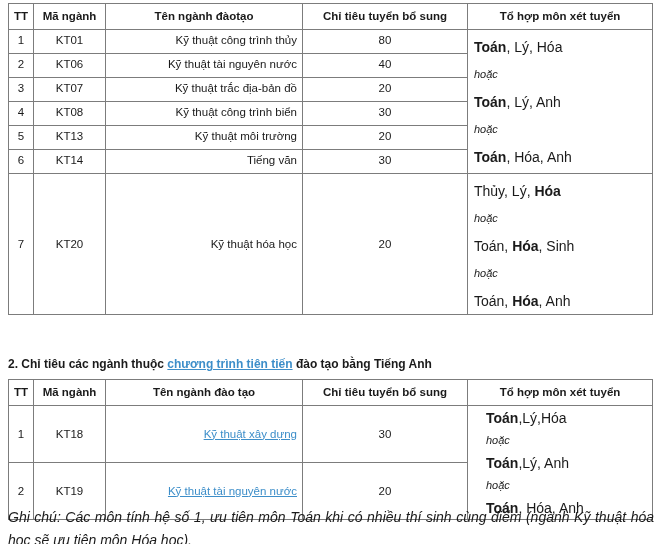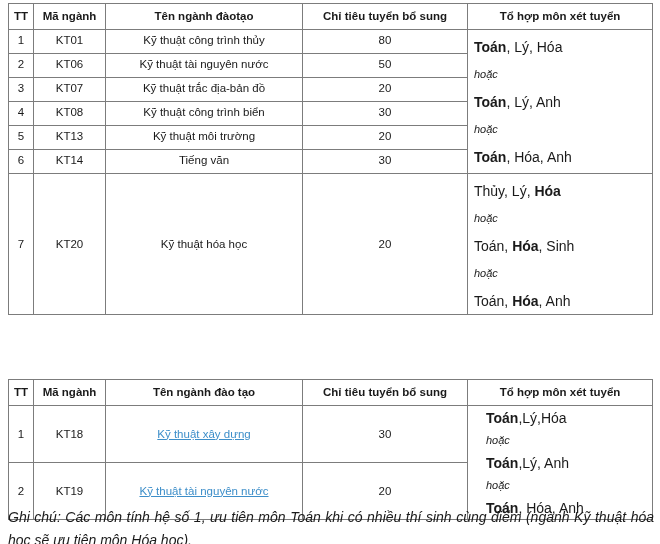--- a/index.html
+++ b/index.html
@@ -34,21 +34,21 @@
     padding: 0;
     vertical-align: top;
     font-weight: normal;
     background: #ffffff;
   }
   .cellpad {
     padding: 3px 5px 3px 5px;
     line-height: 1.32;
   }
   .ctr { text-align: center; }
-  .lft { text-align: center; }
+  .lft { text-align: right; }
 
   
   table.adm thead th .cellpad {
     font-weight: bold;
     text-align: center;
     padding-top: 5px;
     padding-bottom: 5px;
     white-space: nowrap;
   }
 
@@ -196,21 +196,21 @@
         <td>
             <div class="cellpad ctr">2</div>
           </td>
         <td>
             <div class="cellpad ctr">KT06</div>
           </td>
         <td>
             <div class="cellpad lft">Kỹ thuật tài nguyên nước</div>
           </td>
         <td>
-            <div class="cellpad ctr">50</div>
+            <div class="cellpad ctr">40</div>
           </td>
       </tr>
 
       <tr class="r-normal">
         <td>
             <div class="cellpad ctr">3</div>
           </td>
         <td>
             <div class="cellpad ctr">KT07</div>
           </td>
@@ -286,20 +286,21 @@
             <div class="combo-line sep">hoặc</div>
             <div class="combo-line"><span>Toán, </span><b>Hóa</b><span>, Sinh</span></div>
             <div class="combo-line sep">hoặc</div>
             <div class="combo-line"><span>Toán, </span><b>Hóa</b><span>, Anh</span></div>
           </div>
         </td>
       </tr>
     </tbody>
   </table>
 
+  <div id="section-heading"><span>2. Chỉ tiêu các ngành thuộc </span><a class="lnk" href="#">chương trình tiên tiến</a><span> đào tạo bằng Tiếng Anh</span></div>
 
   <table class="adm" id="table-2">
     <colgroup>
       <col class="c-tt">
         <col class="c-ma">
         <col class="c-ten">
         <col class="c-chi">
         <col class="c-to">
     </colgroup>
     <thead>

